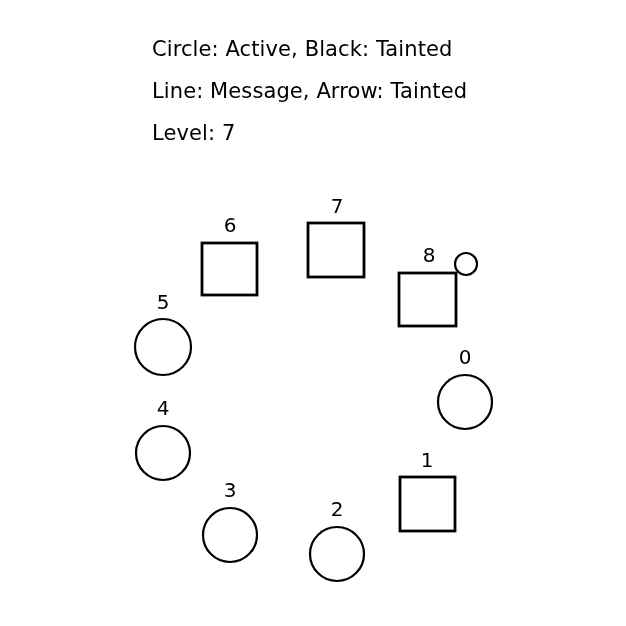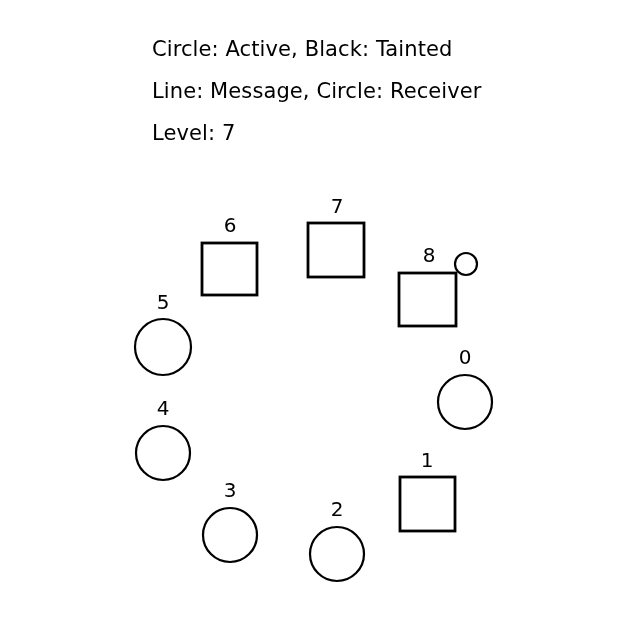--- a/index.html
+++ b/index.html
@@ -62,21 +62,21 @@
     stroke-width: 2.2;
   }
 </style>
 </head>
 <body>
 
 <div id="stage">
 
   <div id="legend">
     <div class="legend-line">Circle: Active, Black: Tainted</div>
-    <div class="legend-line">Line: Message, Circle: Receiver</div>
+    <div class="legend-line">Line: Message, Arrow: Tainted</div>
     <div class="legend-line">Level: 7</div>
   </div>
 
   <svg id="graph" viewBox="0 0 626 626">
     <g id="edges-layer"></g>
     <g id="nodes-layer">
         <g>
           <circle cx="465" cy="402" r="27" class="node-circle"></circle>
           <text x="465" y="364" class="node-label">0</text>
         </g>

